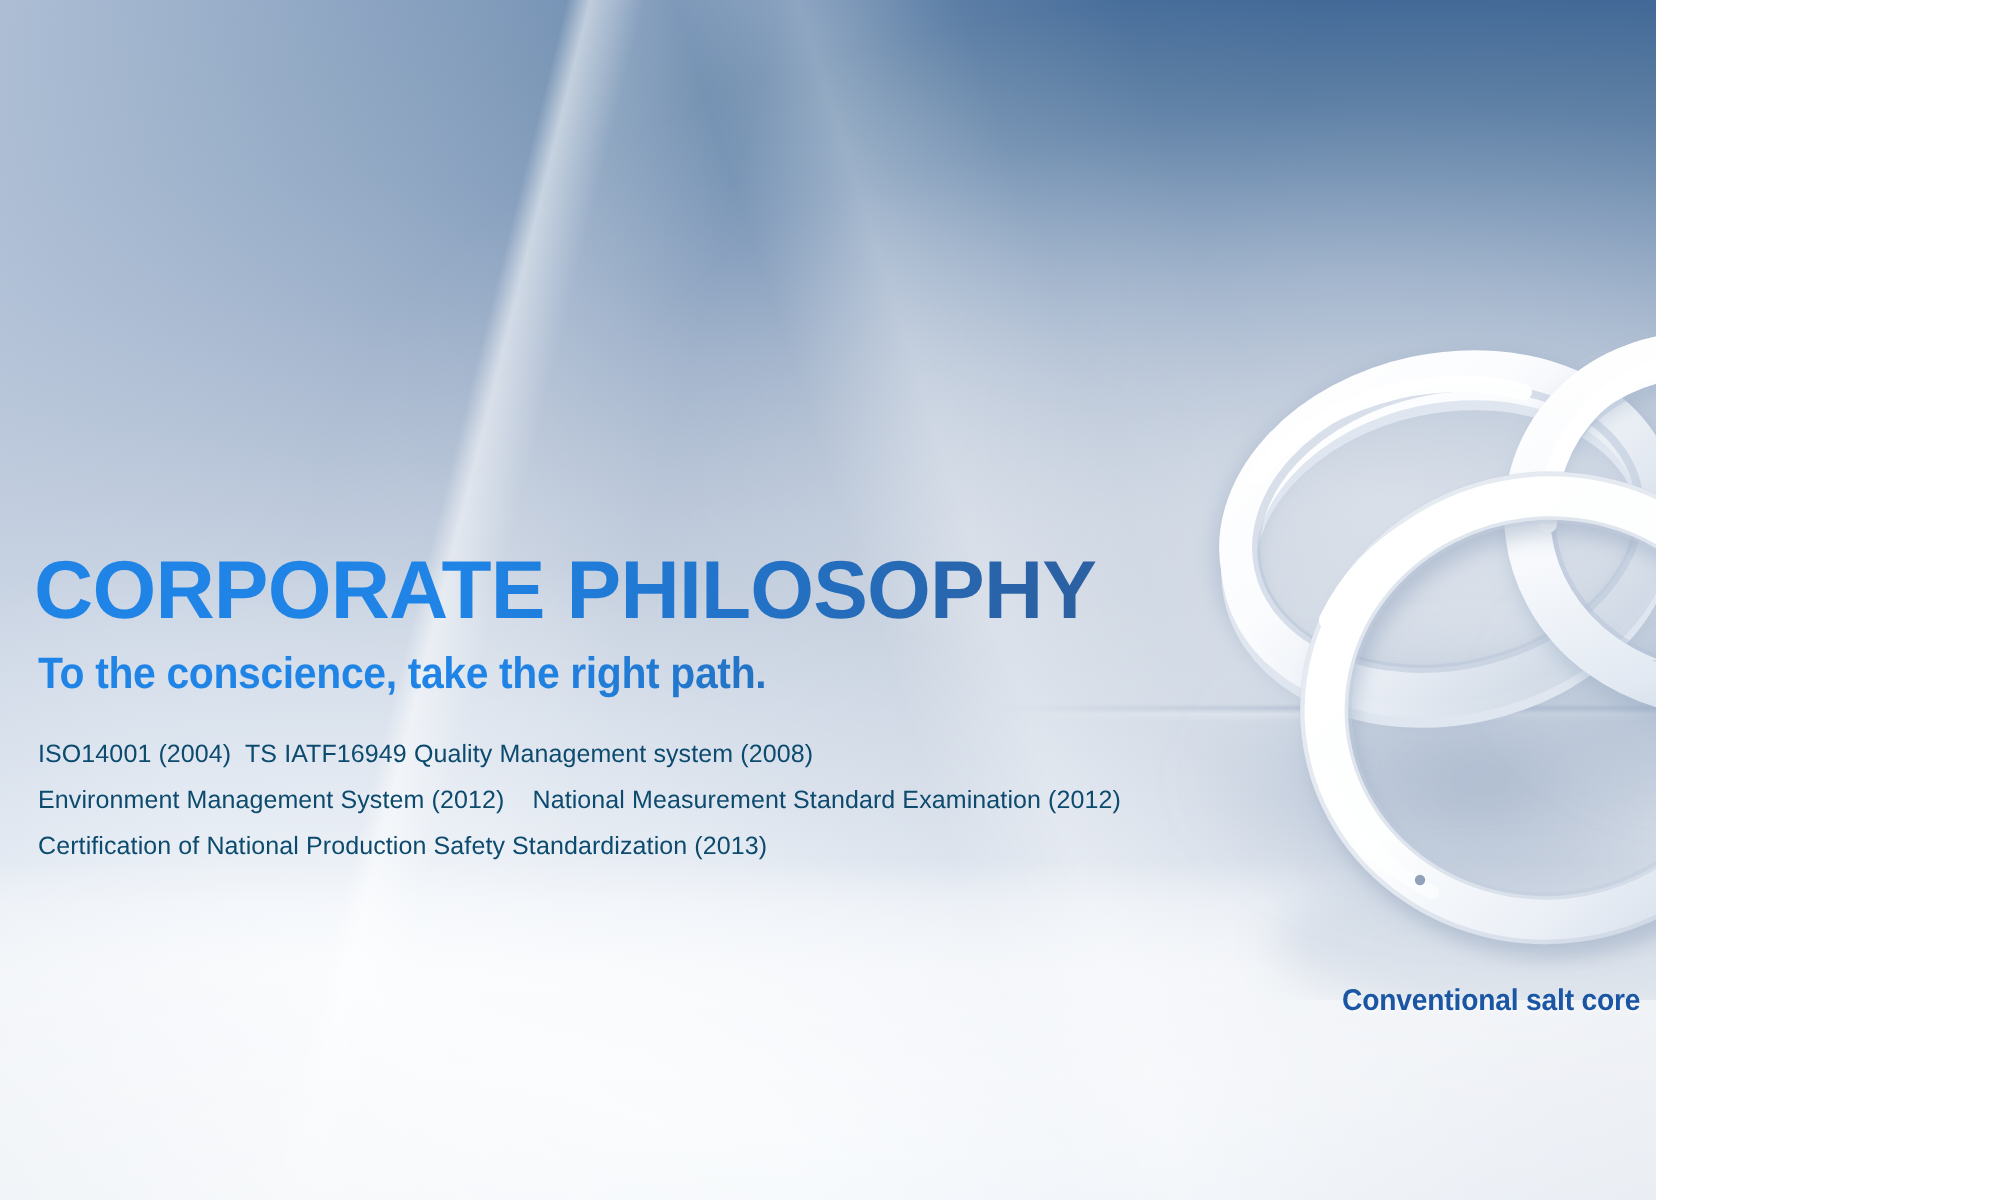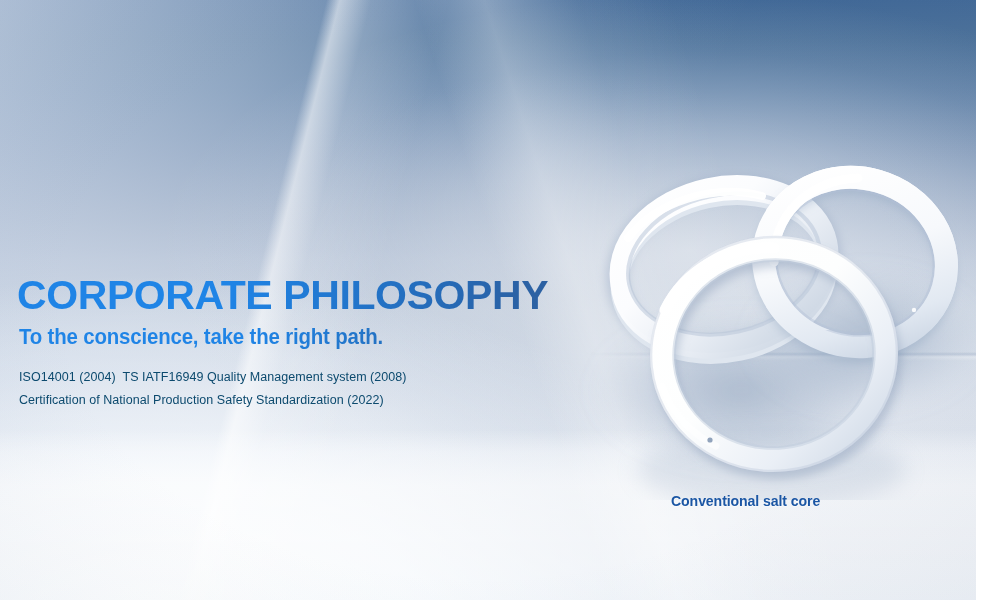--- a/index.html
+++ b/index.html
@@ -7,21 +7,21 @@
     margin: 0;
     padding: 0;
     background: #ffffff;
   }
   body {
     font-family: "Liberation Sans", sans-serif;
   }
 
   #banner {
     position: relative;
-    width: 976px;
+    width: 828px;
     height: 600px;
     overflow: hidden;
     background: #dde4ee;
   }
 
   
   .bg-layer {
     position: absolute;
     inset: 0;
     pointer-events: none;
@@ -343,19 +343,20 @@
     </svg>
   </div>
 
   <div id="text-block">
     <h1 id="headline">CORPORATE PHILOSOPHY</h1>
 
     <p id="subhead">To the conscience, take the right path.</p>
 
     <div id="certs">
       <div class="cert-line">ISO14001 (2004)  TS IATF16949 Quality Management system (2008)</div>
-      <div class="cert-line">Certification of National Production Safety Standardization (2022)</div>
+      <div class="cert-line">Environment Management System (2012)    National Measurement Standard Examination (2012)</div>
+      <div class="cert-line">Certification of National Production Safety Standardization (2013)</div>
     </div>
   </div>
 
   <div id="product-caption">Conventional salt core</div>
 
 </div>
 
 </body></html>

